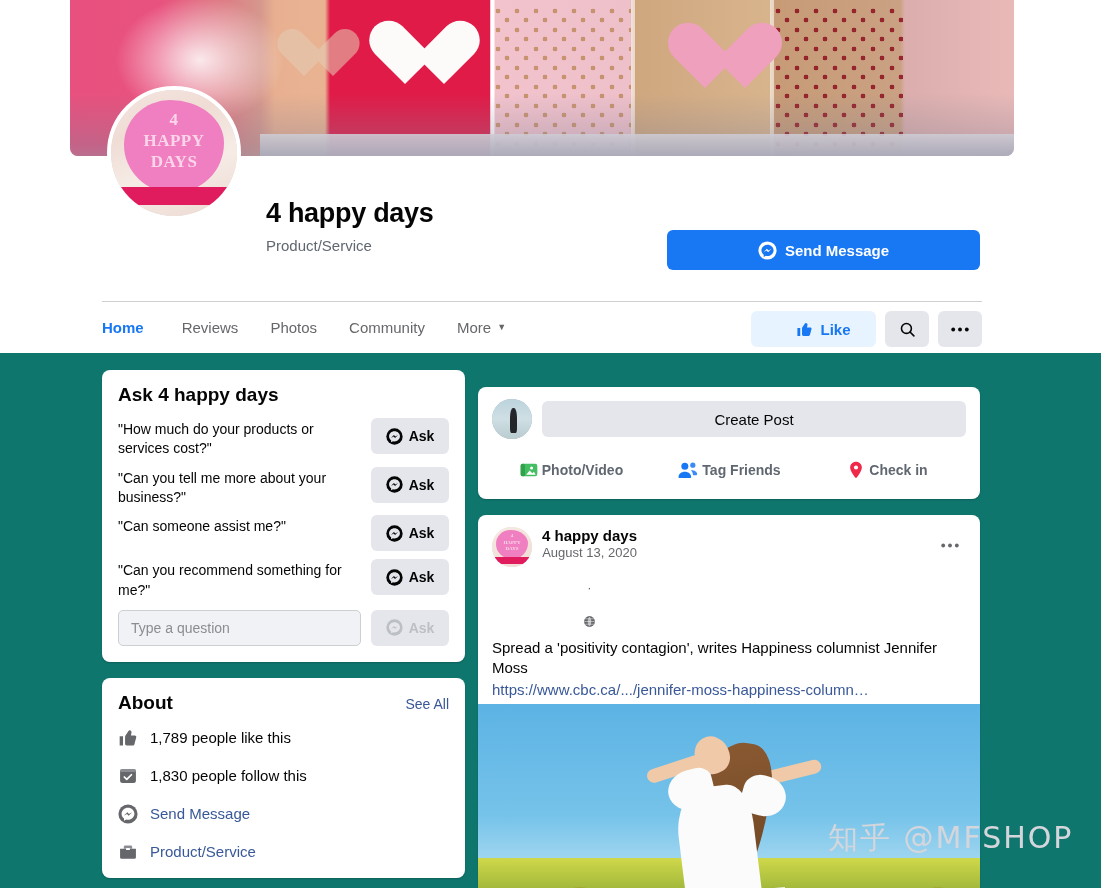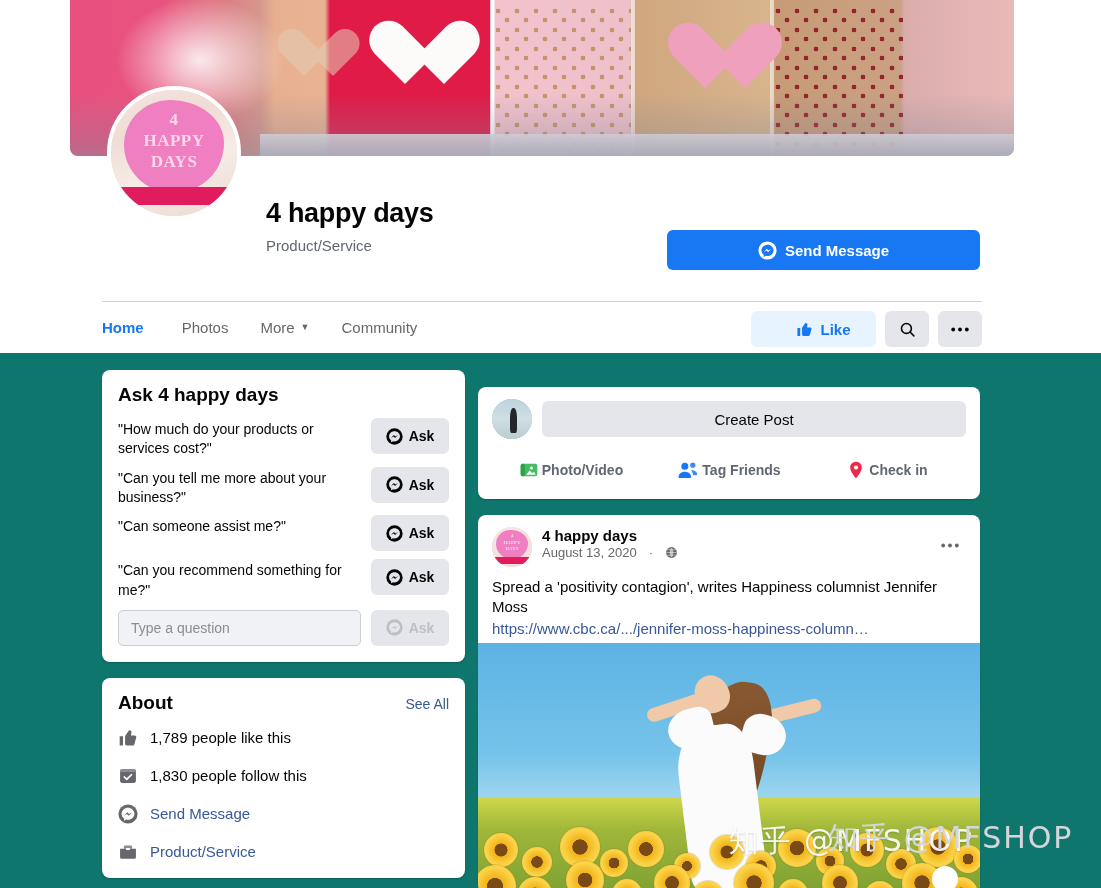--- a/index.html
+++ b/index.html
@@ -249,21 +249,21 @@
   .post-head { display: flex; align-items: flex-start; padding: 12px 14px 0; position: relative; }
   .avatar-post {
     width: 40px; height: 40px; border-radius: 50%; flex: none; overflow: hidden;
     position: relative; background: #f0dcdc; margin-right: 10px;
   }
   .avatar-post .pic { position: absolute; inset: 0; background: linear-gradient(160deg,#f6e8e2,#eeddd6); }
   .avatar-post .blob { position: absolute; left: 10%; top: 7%; width: 80%; height: 74%; background: #ef7fc1; border-radius: 46% 54% 50% 50% / 48% 46% 54% 52%; }
   .avatar-post .stripe { position: absolute; left:0; right:0; bottom: 8%; height: 16%; background: #e01b5e; }
   .avatar-post .lbl { position: absolute; left:0; right:0; top: 16%; text-align:center; color:#fbd6ea; font-family:"Liberation Serif",serif; font-weight:bold; font-size:5px; line-height:1.3; }
   .post-author { font-size: 15px; font-weight: bold; color: #050505; }
-  .post-meta { font-size: 13px; color: #65676b; margin-top: 1px; display: flex; align-items: center; gap: 12px; }
+  .post-meta { font-size: 13px; color: #65676b; margin-top: 1px; display: flex; align-items: center; gap: 20px; flex-direction: column; }
   .post-more {
     position: absolute; right: 14px; top: 14px; width: 32px; height: 32px;
     display: flex; align-items: center; justify-content: center;
     color: #65676b; cursor: pointer; font-size: 20px; letter-spacing: 1px;
     border-radius: 50%;
   }
   .post-body { padding: 10px 14px 6px; }
   .post-text { font-size: 15px; color: #050505; line-height: 1.35; }
   .post-link { font-size: 15px; color: #385898; cursor: pointer; margin-top: 2px; display: block; }
 
@@ -383,28 +383,31 @@
       </button>
 
       <div class="hdr-divider"></div>
 
       <div class="tabs">
         <div class="tab first active">
           <span>Home</span>
           <div class="tab-underline"></div>
         </div>
         <div class="tab">
+          <span>Reviews</span>
+        </div>
+        <div class="tab">
           <span>Photos</span>
+        </div>
+        <div class="tab">
+          <span>Community</span>
         </div>
         <div class="tab">
           <span>More</span>
           <span class="caret">▼</span>
-        </div>
-        <div class="tab">
-          <span>Community</span>
         </div>
       </div>
 
       <div class="hdr-actions">
         <button class="btn-like">
           <span>
             <svg width="17" height="17" viewBox="0 0 24 24" fill="#1877f2">
               <path d="M2 10h4v11H2zM21.9 11.2c.3-1.2-.6-2.2-1.8-2.2h-4.6l.7-3.3c.3-1.5-.7-2.9-2.2-2.9-.6 0-1.1.3-1.4.8L8.8 9.3c-.2.3-.3.7-.3 1.1V19c0 1.1.9 2 2 2h7.3c.9 0 1.7-.6 1.9-1.5l2.2-8.3z"></path>
             </svg>
           </span>

